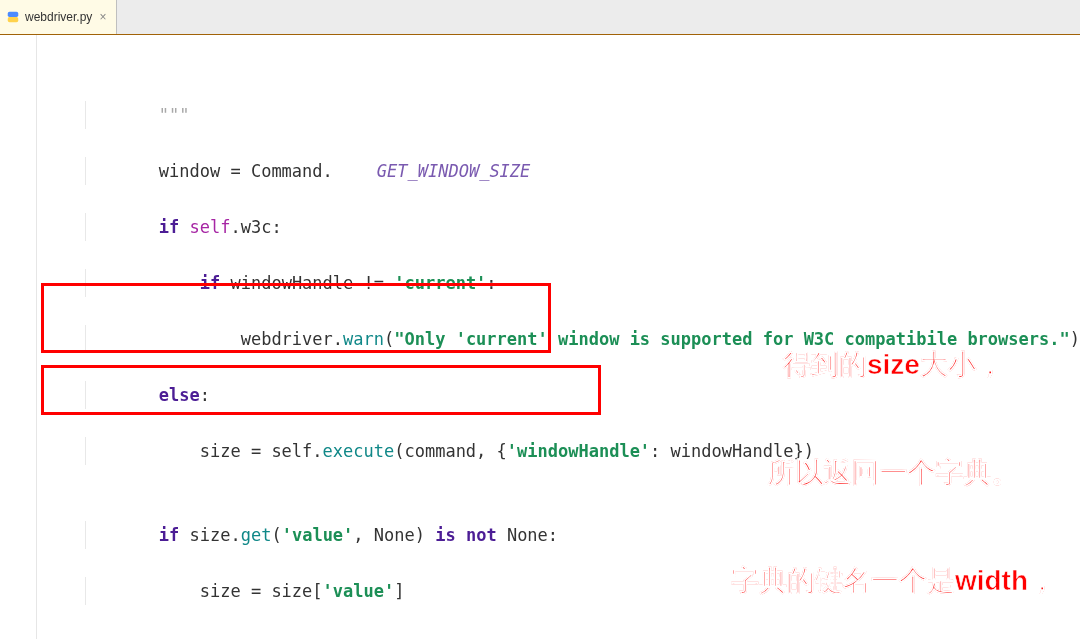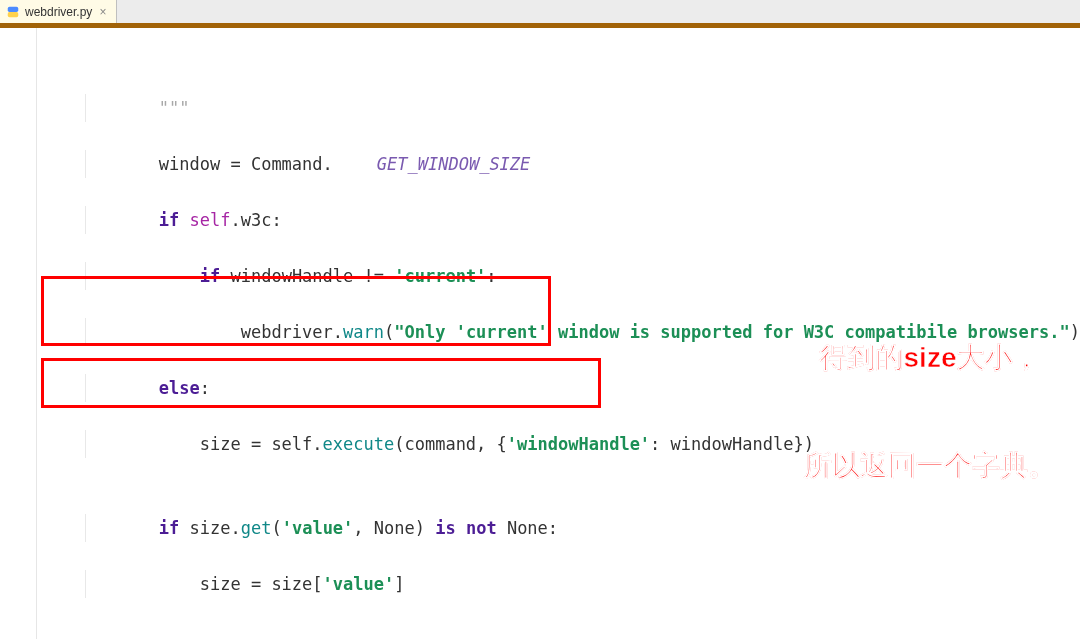--- a/index.html
+++ b/index.html
@@ -5,23 +5,23 @@
   * { box-sizing: border-box; }
   html, body {
     margin: 0; padding: 0;
     width: 1080px; height: 639px;
     font-family: "Consolas", "Menlo", "DejaVu Sans Mono", monospace;
     font-size: 17px;
     background: #ffffff;
     overflow: hidden;
   }
   .tab-bar {
-    height: 28px;
+    height: 35px;
     background: #ececec;
-    border-bottom: 5px solid #a16207;
+    border-bottom: 1px solid #a16207;
     display: flex;
     align-items: stretch;
     font-family: "Segoe UI", Tahoma, sans-serif;
     font-size: 12px;
   }
   .tab {
     display: flex;
     align-items: center;
     padding: 0 8px 0 6px;
     background: #fffbe6;
@@ -135,17 +135,18 @@
 
 
     
     <div class="redbox" style="left:4px; top:248px; width:510px; height:70px;"></div>
     <div class="redbox" style="left:4px; top:330px; width:560px; height:50px;"></div>
 
     
     <div class="annotation" style="top:240px;">
       <div>得到的size大小，</div>
       <div>所以返回一个字典。</div>
+      <div>字典的键名一个是width，</div>
       
     </div>
 
   </div>
 </div>
 
 </body></html>

